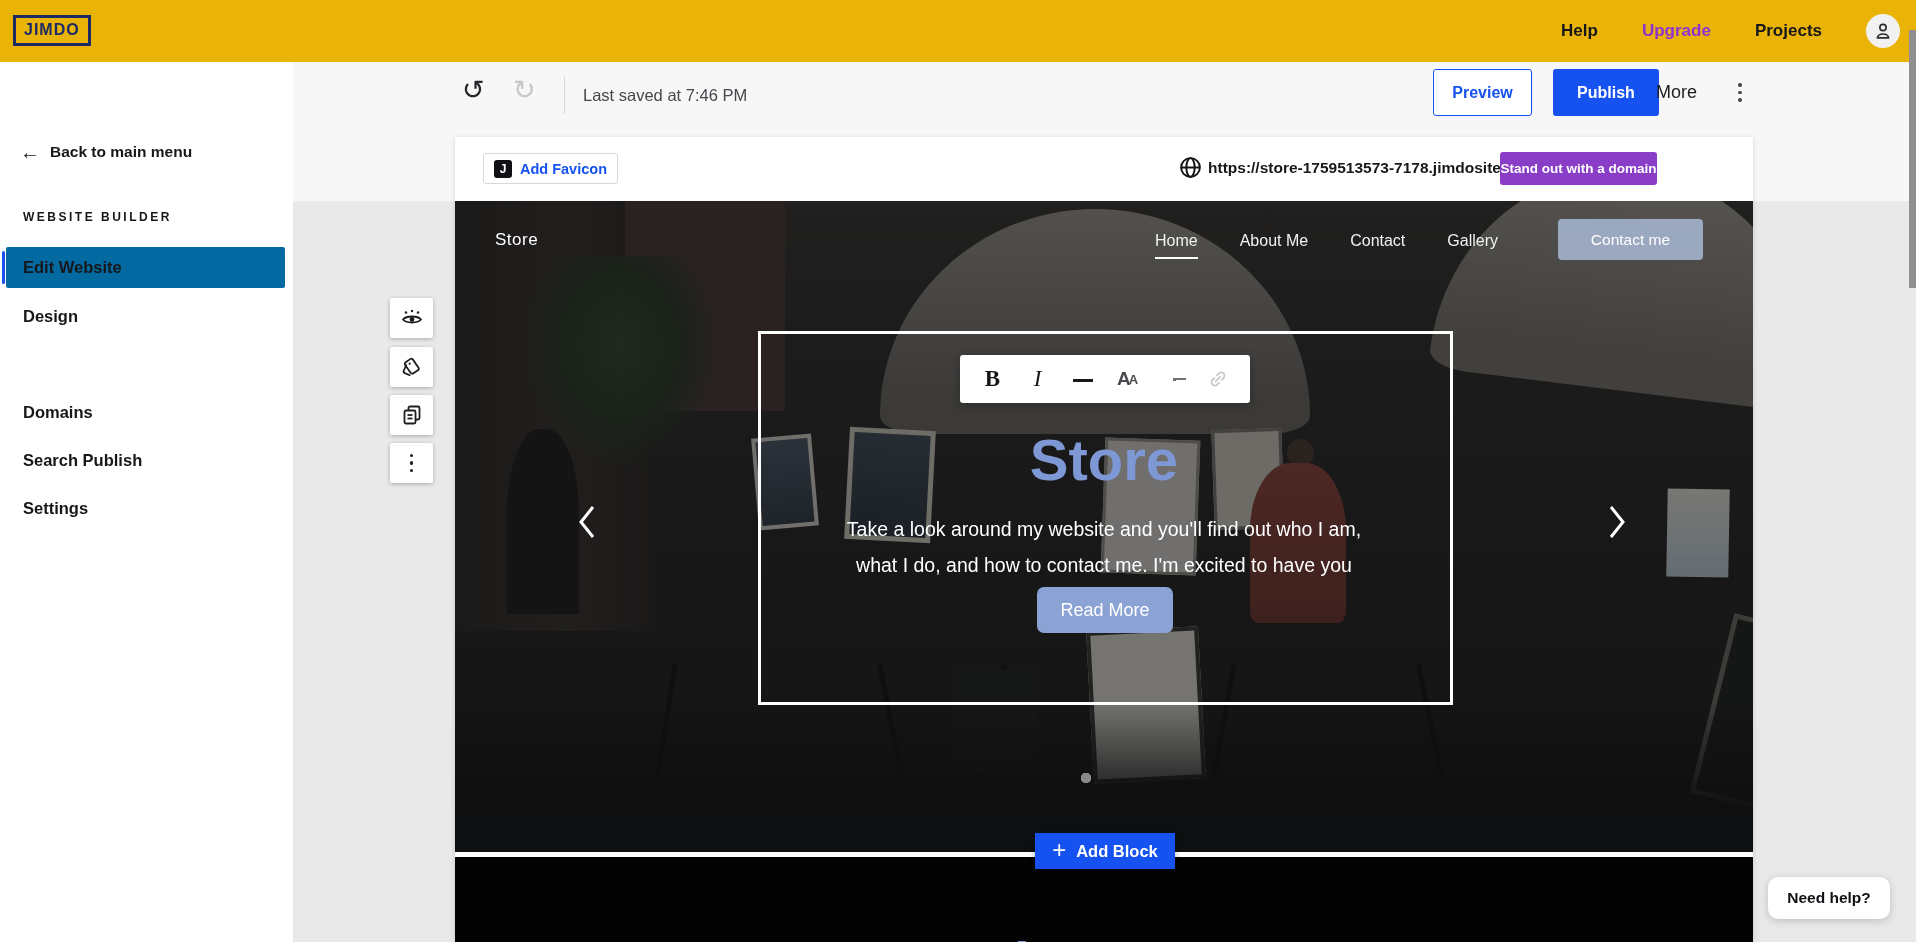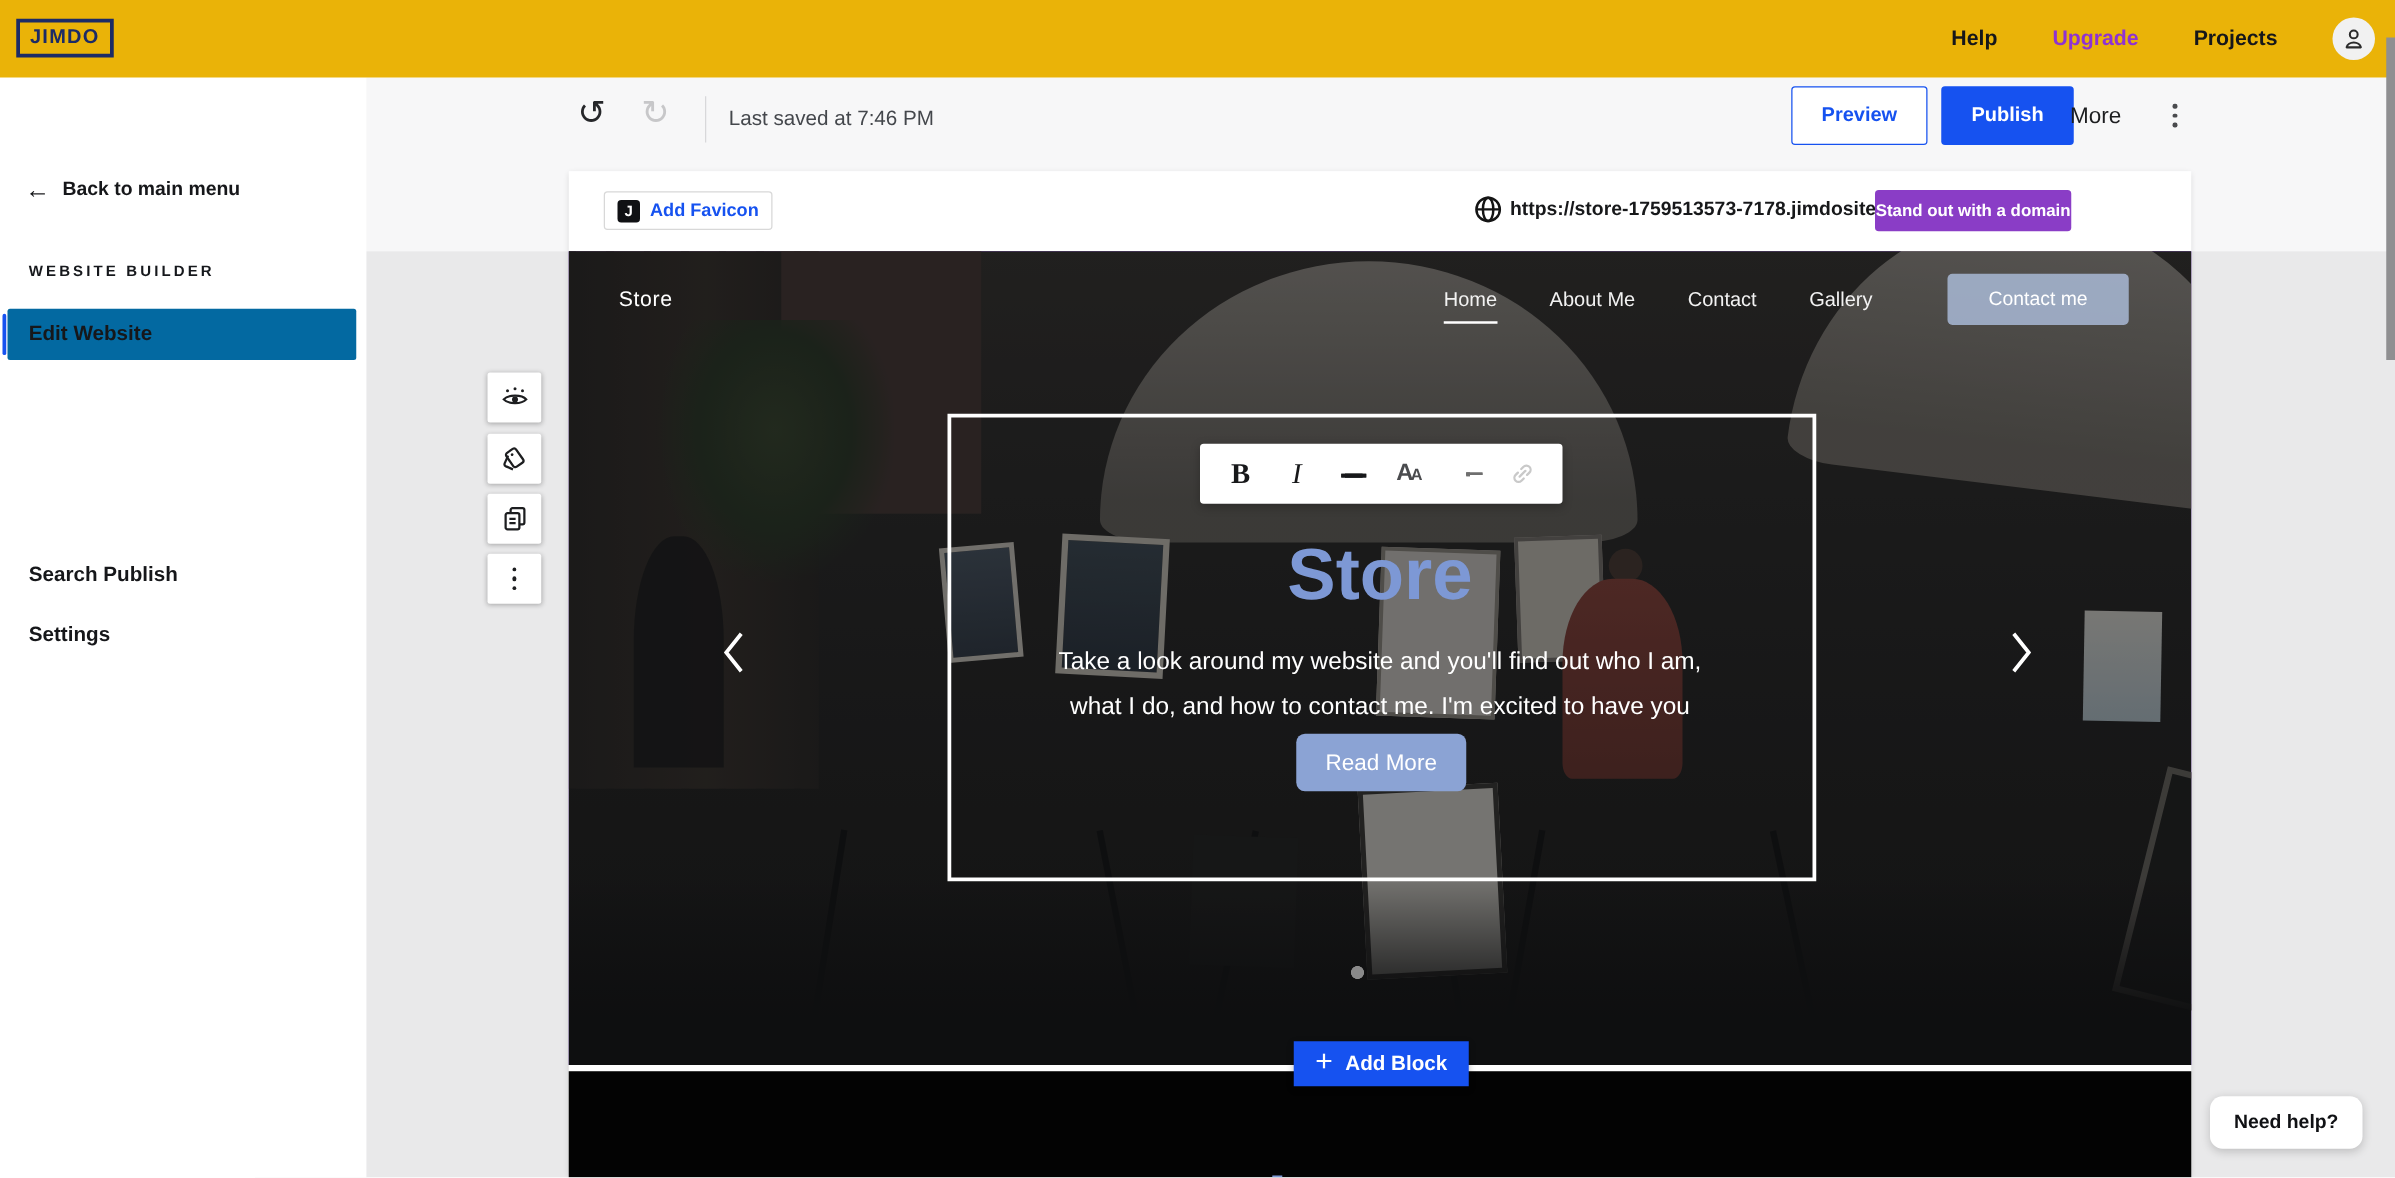--- a/index.html
+++ b/index.html
@@ -29,21 +29,21 @@
 
   
   .editor-top { position:absolute; left:293px; top:62px; width:1623px; height:139px; background:#f7f7f8; }
   .editor-lower { position:absolute; left:293px; top:201px; width:1623px; height:741px; background:#e9e9ea; }
 
   
   .undo { position:absolute; left:462px; top:74px; font-size:27px; color:#26272a; cursor:pointer; z-index:35;}
   .redo { position:absolute; left:513px; top:74px; font-size:27px; color:#c7c7c9; cursor:pointer; z-index:35;}
   .tb-divider { position:absolute; left:564px; top:77px; width:1px; height:37px; background:#d8d8da; z-index:35;}
   .last-saved { position:absolute; left:583px; top:86px; font-size:16.5px; color:#44474c; z-index:35;}
-  .btn-preview { position:absolute; left:1433px; top:69px; width:109px; height:47px; background:#fff;
+  .btn-preview { position:absolute; left:1433px; top:69px; width:99px; height:47px; background:#fff;
                  border:1px solid #1652f0; border-radius:3px; color:#1652f0; font-weight:700; font-size:16px;
                  display:flex; align-items:center; justify-content:center; cursor:pointer; z-index:35;}
   .btn-publish { position:absolute; left:1553px; top:69px; width:106px; height:47px; background:#1652f0;
                  border-radius:3px; color:#fff; font-weight:700; font-size:16px;
                  display:flex; align-items:center; justify-content:center; cursor:pointer; z-index:35;}
   .more-label { position:absolute; left:1656px; top:82px; font-size:18px; color:#1d1e20; cursor:pointer; z-index:35;}
   .kebab { position:absolute; display:flex; flex-direction:column; gap:4px; cursor:pointer; z-index:35;}
   .kebab.toolbar-kebab { left:1738px; top:83px; color:#4a4b4e; }
   .dot3 { width:3.5px; height:3.5px; border-radius:50%; background:currentColor; }
 
@@ -176,20 +176,22 @@
   </div>
 
   <div class="sidebar">
     <div class="back-row">
       <span class="back-arrow">←</span>
       <span class="back-label">Back to main menu</span>
     </div>
     <div class="section-title">WEBSITE BUILDER</div>
     <div class="active-bar" style="top:189px;"></div>
     <div class="side-item active" style="top:185px;">Edit Website</div>
+    <div class="side-item" style="top:234px;">Design</div>
+    <div class="side-item" style="top:330px;">Domains</div>
     <div class="side-item" style="top:378px;">Search Publish</div>
     <div class="side-item" style="top:426px;">Settings</div>
   </div>
 
   <div class="undo">↺</div>
   <div class="redo">↻</div>
   <div class="tb-divider"></div>
   <div class="last-saved">Last saved at 7:46 PM</div>
   <div class="btn-preview">Preview</div>
   <div class="btn-publish">Publish</div>

